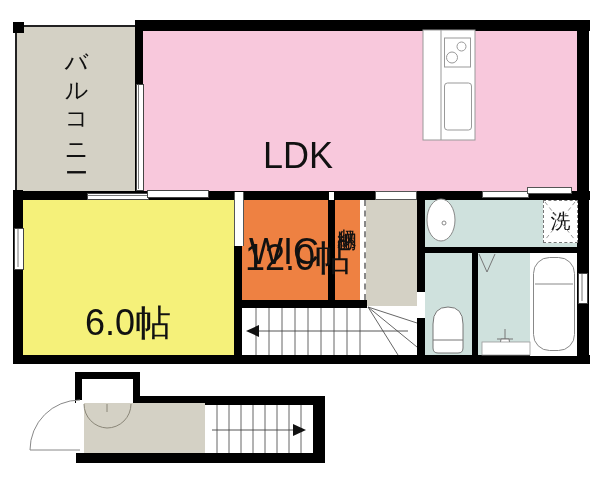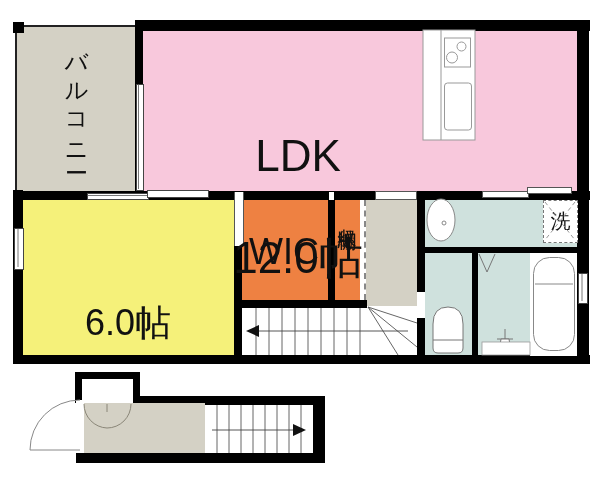--- a/index.html
+++ b/index.html
@@ -10,21 +10,21 @@
   .op{position:absolute;background:#fff;}
   .room-balcony{background:var(--outdoor);border:2px solid #222;border-right:none;border-bottom:1px solid #555;}
   .room-ldk{background:var(--ldk);}
   .room-western{background:var(--western);}
   .room-closet{background:var(--closet);}
   .room-wet{background:var(--wet);}
   .room-gray{background:var(--outdoor);}
   .label{position:absolute;text-align:center;white-space:pre;}
   .vtext{writing-mode:vertical-rl;}
   .l-balcony{left:62px;top:36px;font-size:23px;letter-spacing:5px;}
-  .l-ldk{left:218px;top:71px;width:160px;font-size:44px;line-height:34px;}
+  .l-ldk{left:218px;top:71px;width:160px;font-size:36px;line-height:34px;}
   .l-western{left:48px;top:235px;width:160px;font-size:36px;line-height:35px;}
   .l-wic{left:244px;top:231px;width:80px;font-size:36px;}
   .l-shelf{left:334px;top:213px;font-size:19px;letter-spacing:2px;}
   .laundry{position:absolute;left:543px;top:200px;width:33px;height:41px;background:#fff;
            border:1px dashed #777;display:flex;align-items:center;justify-content:center;
            font-size:20px;}
   .dashline{position:absolute;left:360px;top:200px;width:4px;height:100px;background:#fff;border-right:2px dashed #888;}
   svg{position:absolute;left:0;top:0;pointer-events:none;}
 </style>
 </head>

